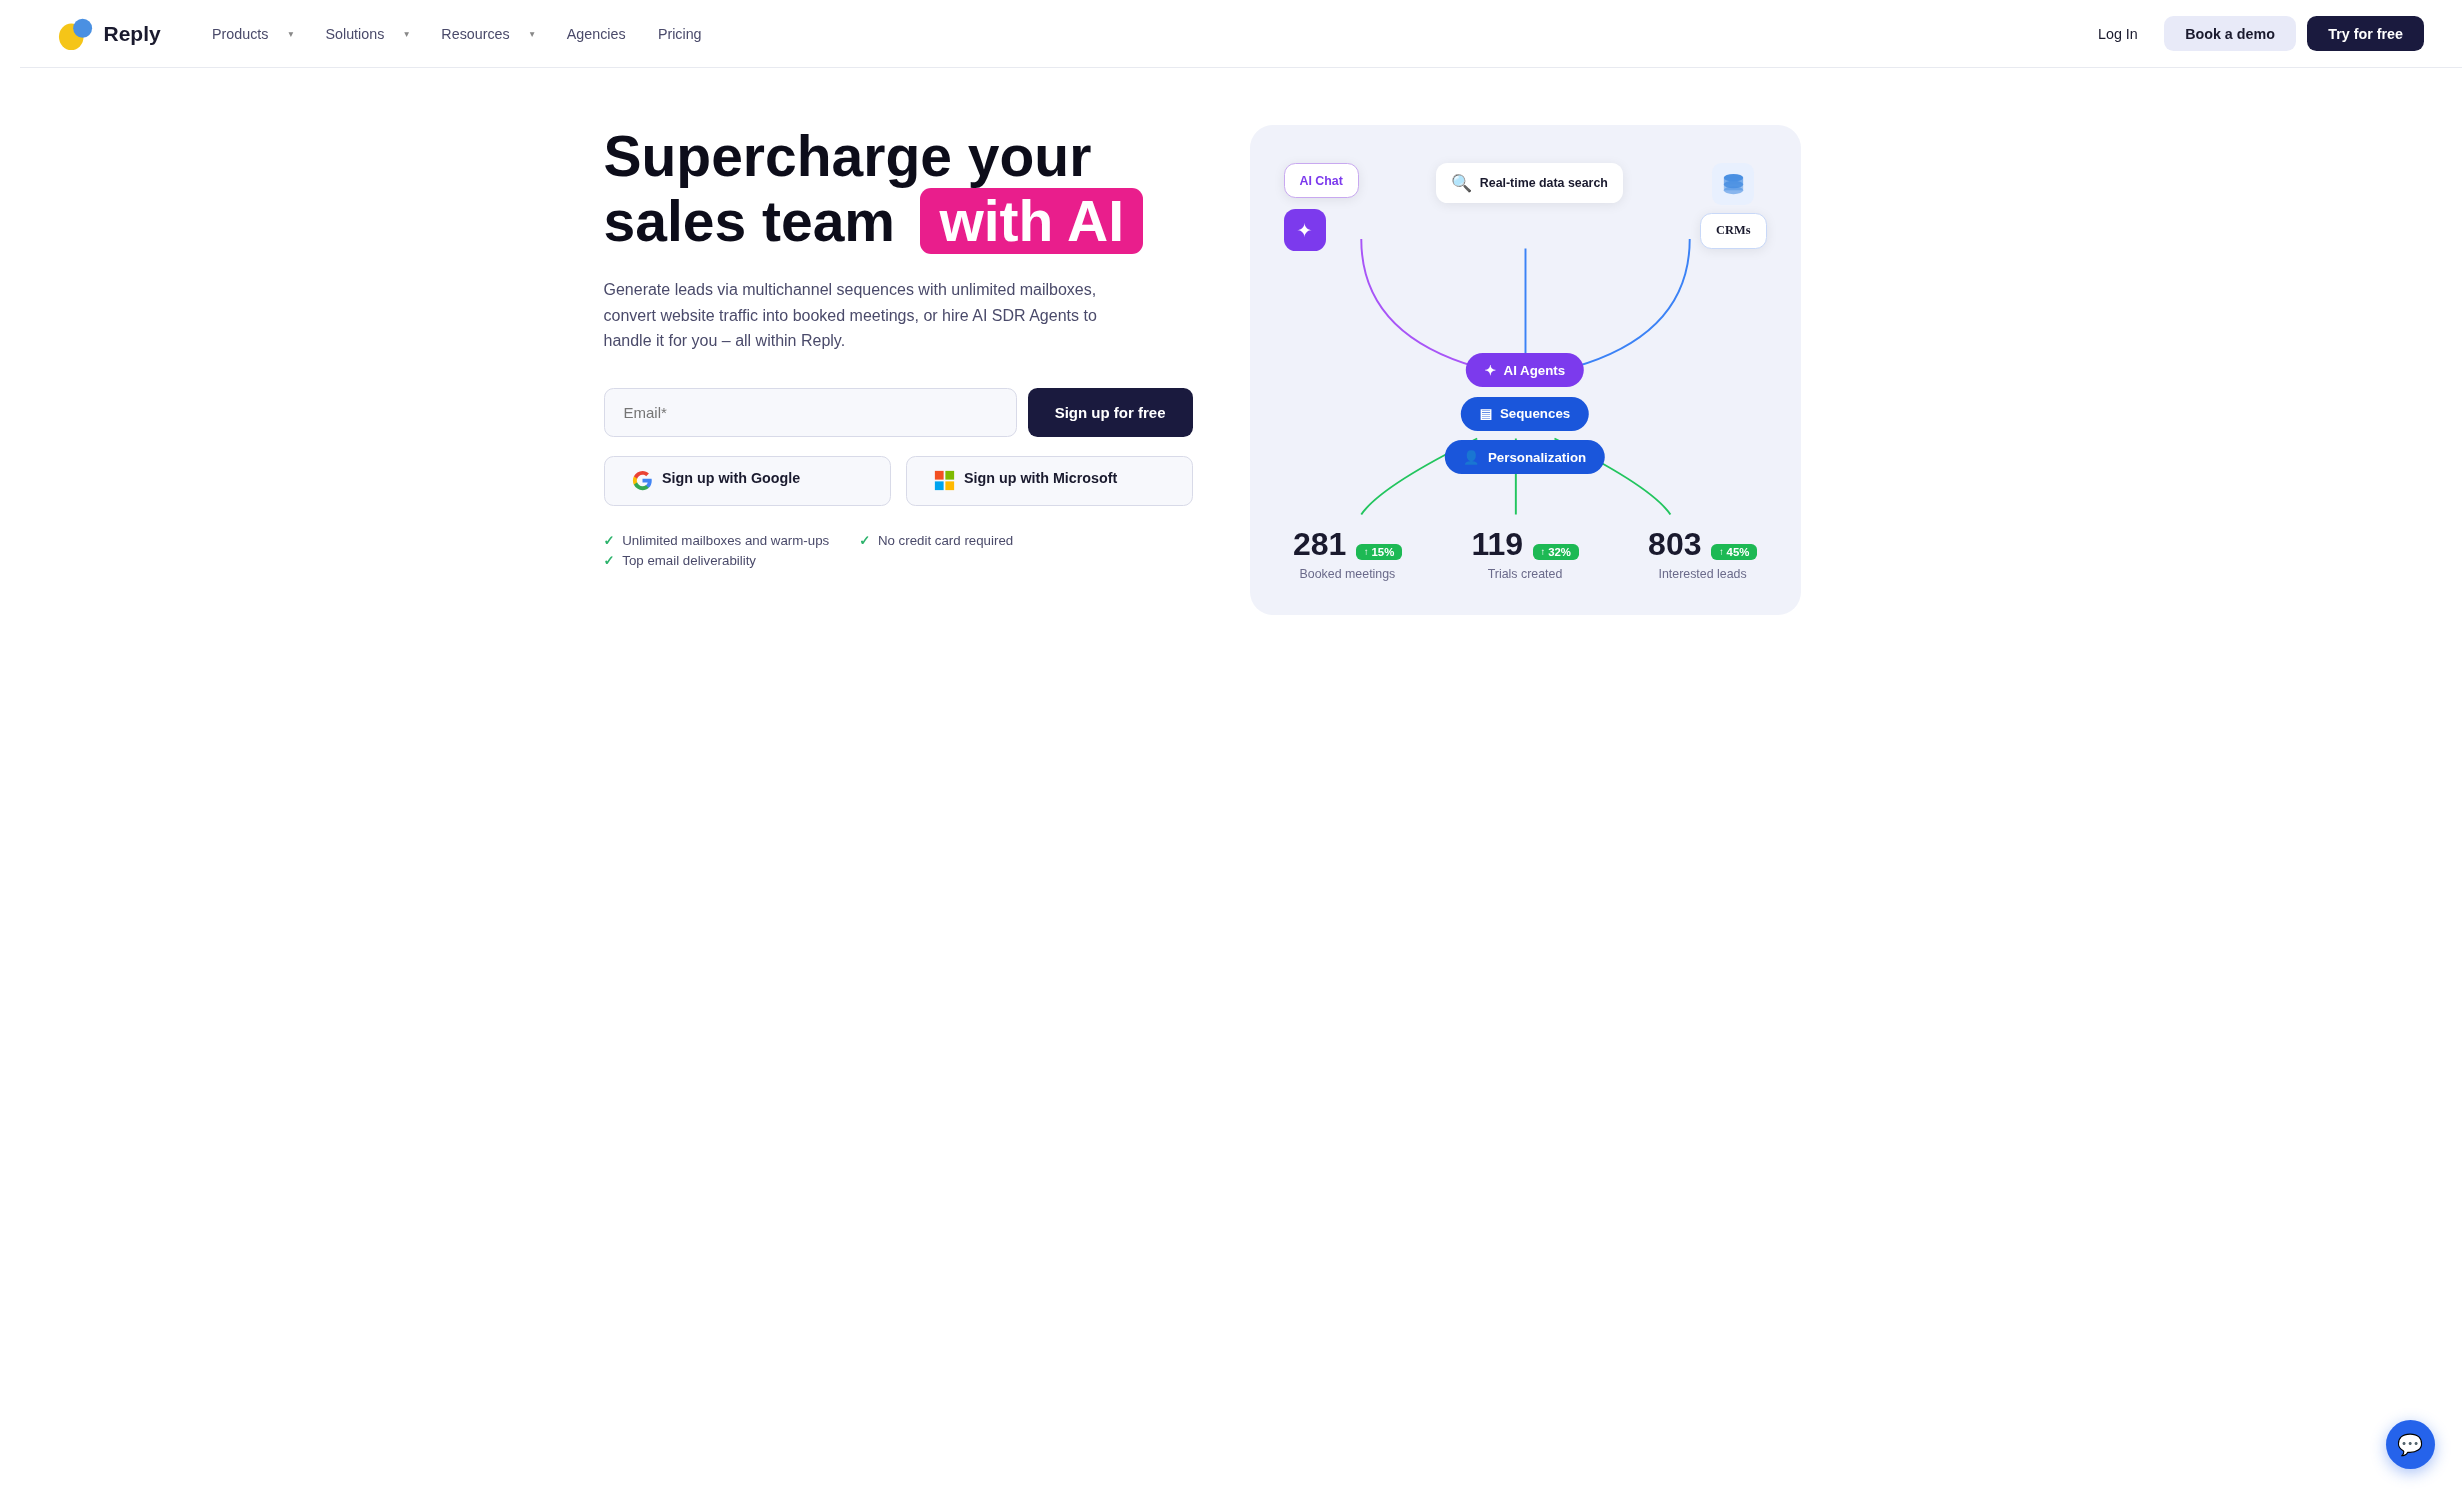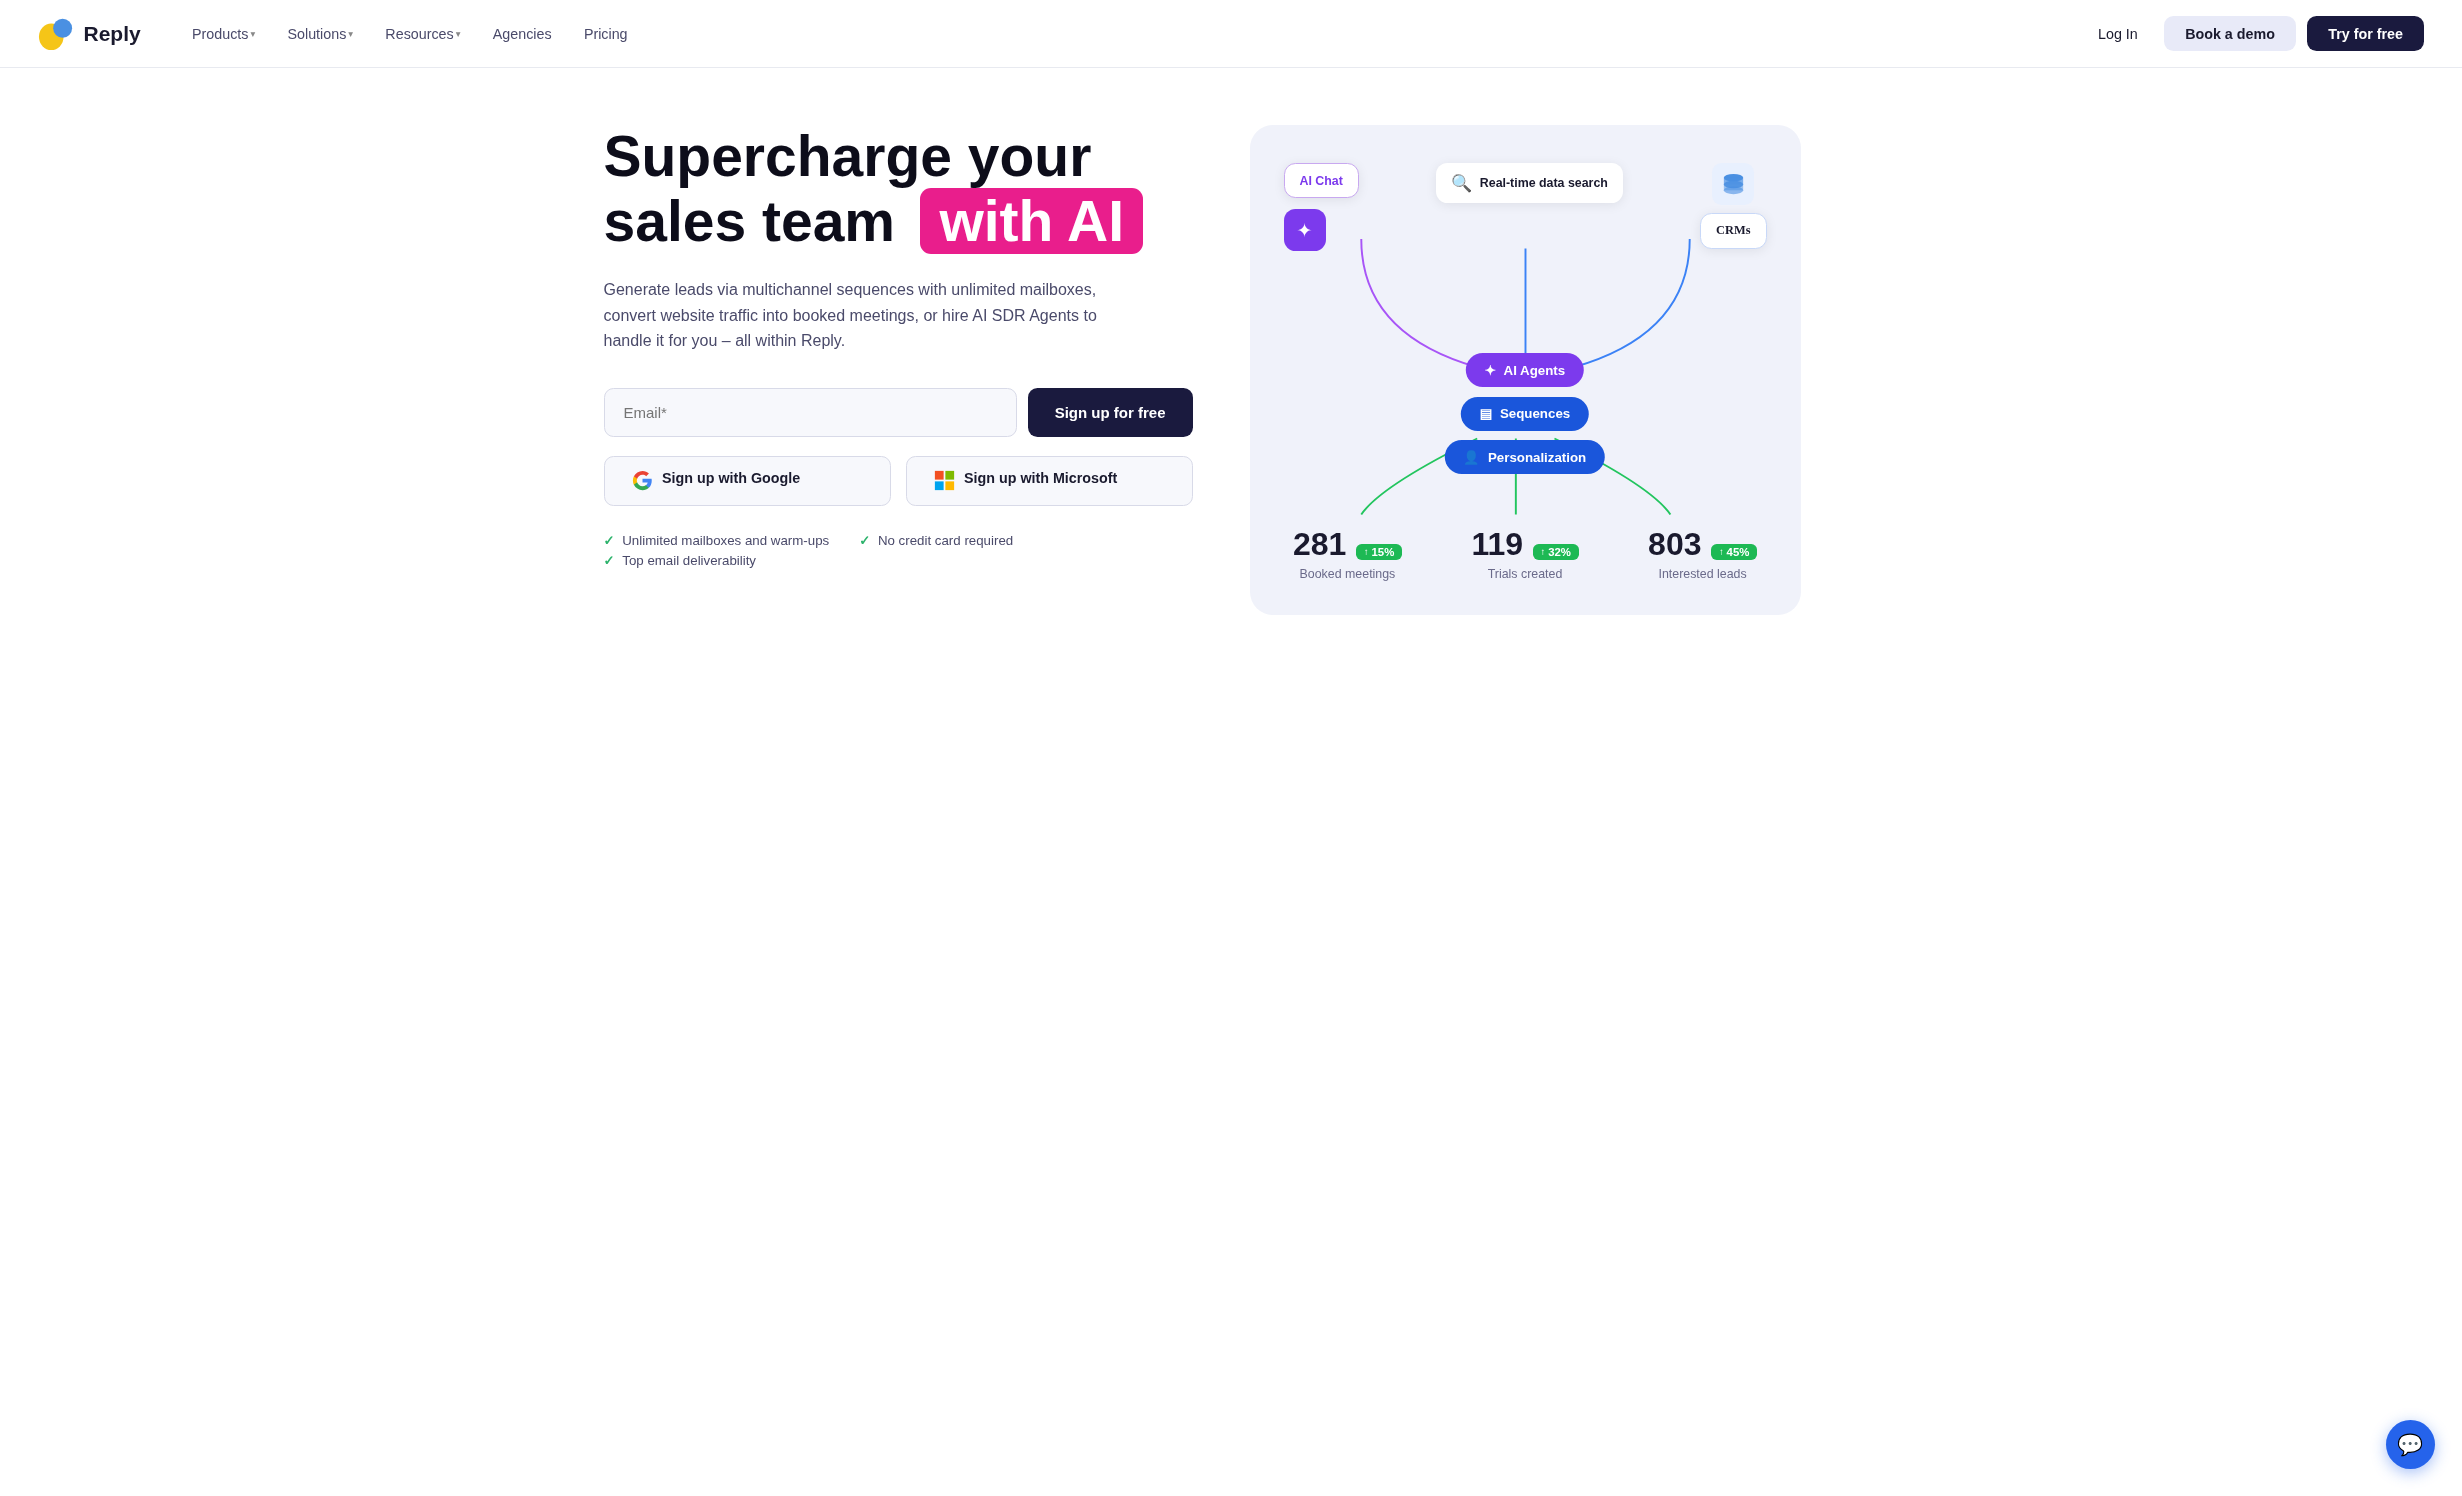--- a/index.html
+++ b/index.html
@@ -1,28 +1,28 @@
 <!DOCTYPE html>
 <html style="font-size:15px"><head>
   <meta charset="utf-8">
   <style>
     * { margin: 0; padding: 0; box-sizing: border-box; }
     body { font-family: -apple-system, BlinkMacSystemFont, 'Segoe UI', sans-serif; background: #fff; color: #1a1a2e; overflow-x: hidden; }
 
     
     nav {
       display: flex; align-items: center; padding: 0 38px; height: 68px;
-      border-bottom: 1px solid #e8eaf0; background: #fff; position: sticky; top: 0; z-index: 100;
+      border-bottom: 1px solid #e8eaf0; background: #fff; position: sticky; top: 0; z-index: 100; margin-left: 20px;
     }
     .nav-logo { display: flex; align-items: center; gap: 9.5px; text-decoration: none; margin-right: 38px; }
     .nav-logo-icon { width: 36px; height: 36px; position: relative; }
     .nav-logo-text { font-size: 21px; font-weight: 700; color: #1a1a2e; }
     .nav-links { display: flex; align-items: center; gap: 5.7px; flex: 1; }
     .nav-link {
-      display: flex; align-items: center; gap: 2px; padding: 7.6px 13.3px;
+      display: flex; align-items: center; gap: 20px; padding: 7.6px 13.3px;
       font-size: 14.3px; color: #4a4a6a; cursor: pointer; border-radius: 7.6px;
       text-decoration: none; background: none; border: none; text-align: center;
     }
     .nav-chevron { font-size: 9.5px; color: #888; }
     .nav-actions { display: flex; align-items: center; gap: 11.4px; }
     .btn-login { font-size: 14.3px; color: #1a1a2e; background: none; border: none; cursor: pointer; padding: 7.6px 15px; font-weight: 500; }
     .btn-demo {
       font-size: 14.3px; font-weight: 600; padding: 9.5px 21px; border-radius: 9.5px;
       background: #e8eaf8; color: #1a1a2e; border: none; cursor: pointer;
     }

